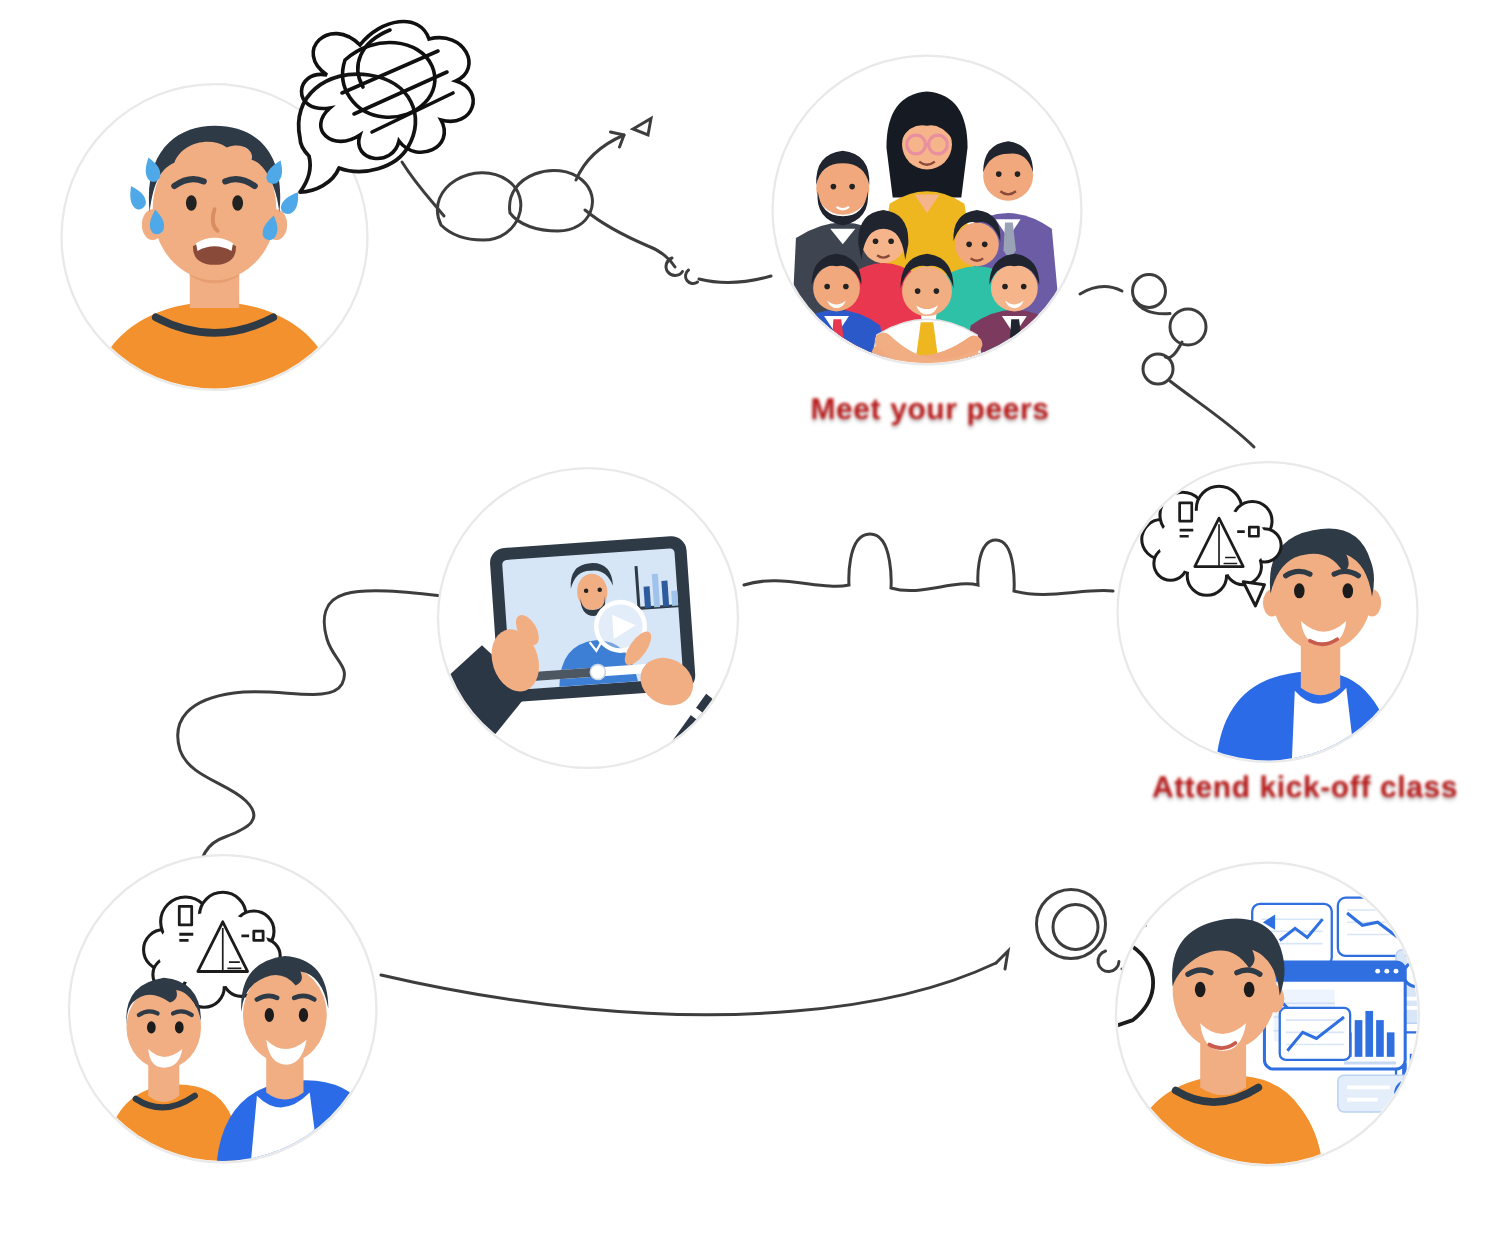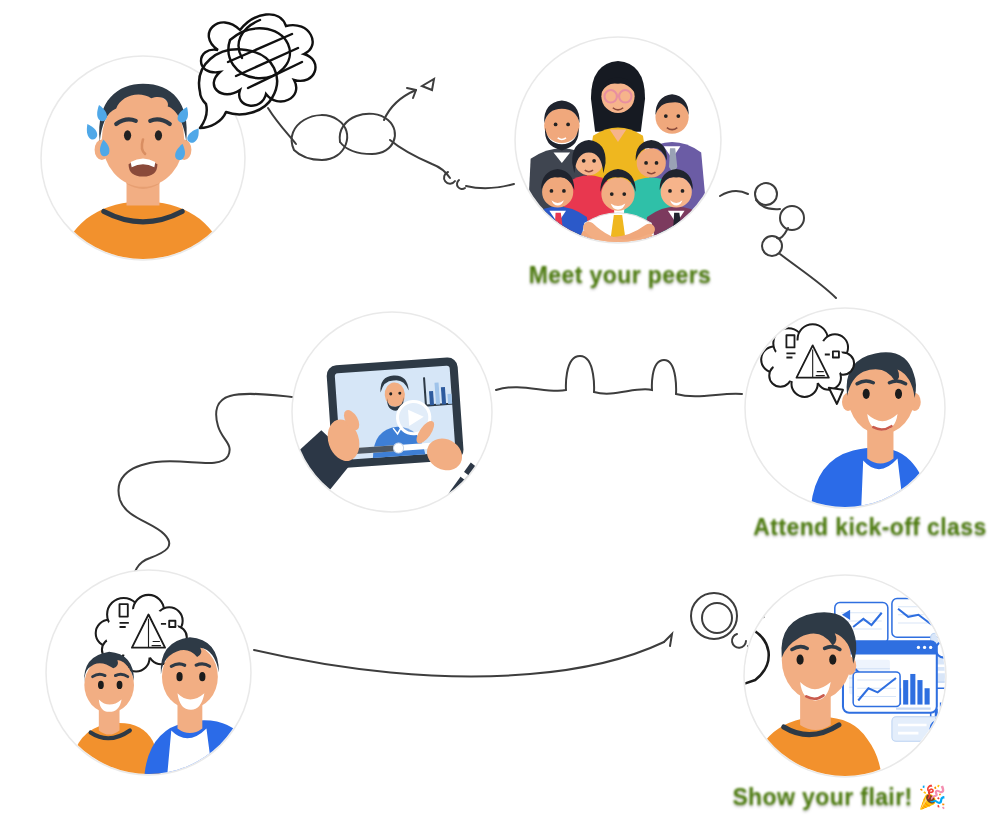--- a/index.html
+++ b/index.html
@@ -3,21 +3,21 @@
 <meta charset="utf-8">
 <style>
   html,body{margin:0;padding:0;background:#fff;}
   .canvas{position:relative;width:1000px;height:825px;background:#fff;overflow:hidden;
           font-family:"Liberation Sans",sans-serif;}
   .connectors{position:absolute;left:0;top:0;width:1000px;height:825px;z-index:1;}
   .node{position:absolute;border-radius:50%;z-index:2;}
   .node svg{display:block;width:100%;height:100%;}
   .overlay{position:absolute;z-index:3;}
   .step-label{position:absolute;z-index:4;text-align:center;font-weight:700;
-              font-size:23px;color:#4d7c0f;letter-spacing:.4px;white-space:nowrap;}
+              font-size:20px;color:#b91c1c;letter-spacing:.4px;white-space:nowrap;}
   .step-label .txt{display:inline-block;filter:blur(.9px);
               text-shadow:0 2px 2px rgba(90,90,90,.35);}
   .step-label .emoji{display:inline-block;margin-left:6px;filter:none;font-weight:400;}
 </style>
 </head>
 <body>
 
 <div class="canvas">
 
   <svg class="connectors" viewBox="0 0 1000 825">
@@ -387,17 +387,14 @@
       </g>
     </svg>
   </div>
 
   <div class="step-label" style="left:470px;top:262px;width:300px;">
     <span class="txt">Meet your peers</span>
   </div>
   <div class="step-label" style="left:720px;top:514px;width:300px;">
     <span class="txt">Attend kick-off class</span>
   </div>
-  <div class="step-label" style="left:690px;top:784px;width:300px;">
-    <span class="txt">Show your flair!</span><span class="emoji">🎉</span>
-  </div>
 
 </div>
 
 </body></html>

